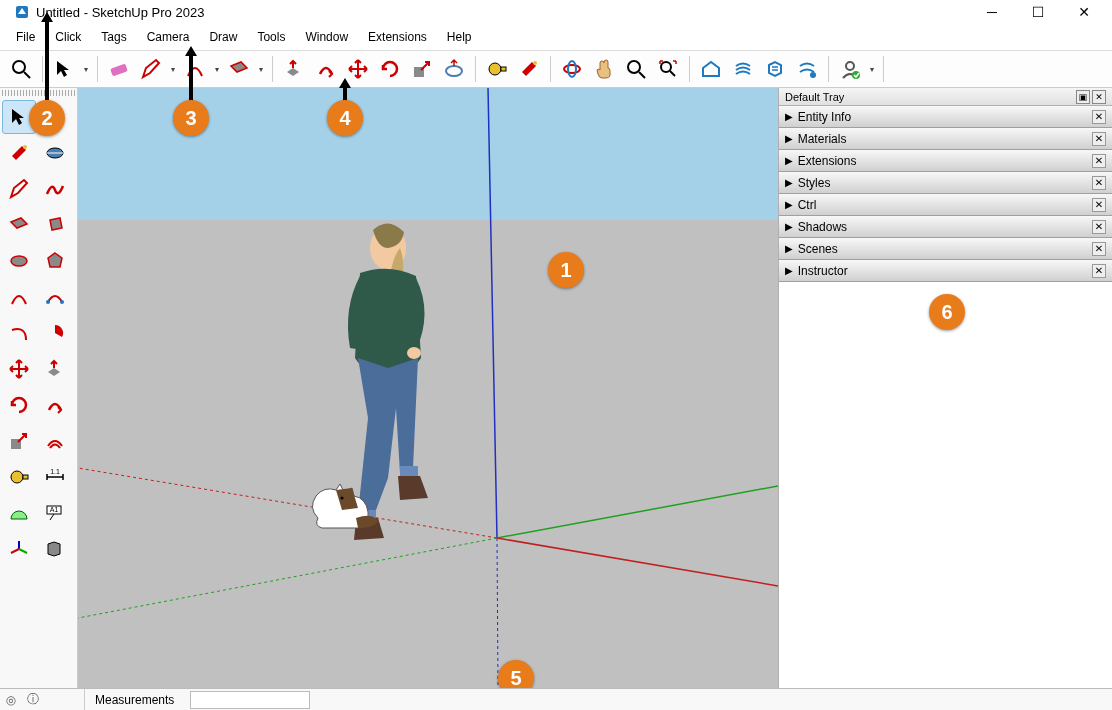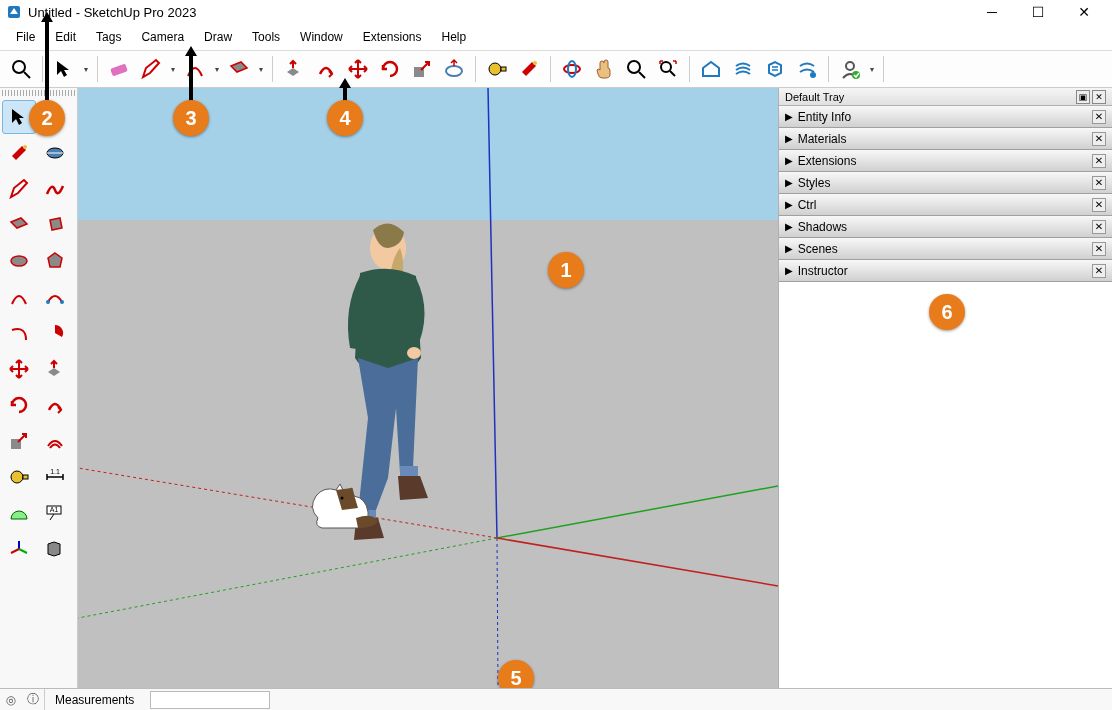--- a/index.html
+++ b/index.html
@@ -1,19 +1,19 @@
 <!DOCTYPE html>
 <html><head>
 <meta charset="utf-8">
 <style>
 * { box-sizing: border-box; margin: 0; padding: 0; }
 body { font-family: "Segoe UI", Tahoma, sans-serif; font-size: 12px; background: #fff; width: 1112px; height: 710px; overflow: hidden; position: relative; }
 
 
-.titlebar { height: 24px; display: flex; align-items: center; padding: 0 6px; background: #fff; }
+.titlebar { height: 24px; display: flex; align-items: center; padding: 0 6px; background: #fff; margin-left: 8px; }
 .titlebar .app-icon { width: 16px; height: 16px; margin-right: 6px; }
 .titlebar .title { flex: 1; font-size: 13px; color: #000; }
 .winbtns { display: flex; gap: 2px; }
 .winbtn { width: 44px; height: 22px; display: flex; align-items: center; justify-content: center; font-size: 14px; cursor: pointer; }
 
 
 .menubar { height: 26px; display: flex; align-items: center; padding: 0 6px; background: #fff; }
 .menuitem { padding: 4px 10px; font-size: 12px; color: #000; cursor: pointer; }
 
 
@@ -41,21 +41,21 @@
 .tray-head-btn { width: 14px; height: 14px; border: 1px solid #888; background: #eee; font-size: 9px; display:flex; align-items:center; justify-content:center; cursor:pointer; }
 .panel { height: 22px; background: linear-gradient(#f8f8f8,#d0d0d0); border-bottom: 1px solid #a0a0a0; display: flex; align-items: center; padding: 0 6px; font-size: 12px; cursor: pointer; }
 .panel .arrow { margin-right: 5px; font-size: 10px; }
 .panel .cls { margin-left: auto; width: 14px; height: 14px; border: 1px solid #999; background: #eee; font-size: 10px; display:flex;align-items:center;justify-content:center; }
 .tray-body { flex: 1; }
 
 
 .statusbar { height: 22px; border-top: 1px solid #bbb; display: flex; align-items: center; background: #f8f8f8; font-size: 12px; }
 .sb-icon { width: 22px; display:flex;align-items:center;justify-content:center; color:#555; }
 .sb-text { flex: 1; padding-left: 4px; }
-.sb-meas-lbl { padding: 0 10px; border-left: 1px solid #ccc; height: 100%; display:flex;align-items:center; }
+.sb-meas-lbl { padding: 0 10px; border-left: 1px solid #ccc; height: 100%; display:flex;align-items:center;margin-left:40px; }
 .sb-meas-input { width: 120px; height: 18px; border: 1px solid #bbb; margin: 0 6px; background:#fff; }
 
 
 .callout { position: absolute; width: 36px; height: 36px; border-radius: 50%; background: #e87b1a; color: #fff; font-weight: bold; font-size: 20px; display:flex;align-items:center;justify-content:center; box-shadow: 0 1px 3px rgba(0,0,0,.4); z-index: 50; }
 .callout-arrow { position: absolute; width: 4px; background: #000; z-index: 49; }
 .callout-arrowhead { position:absolute; width:0; height:0; border-left:6px solid transparent; border-right:6px solid transparent; border-bottom:10px solid #000; z-index:49; }
 
 
 .figure { position:absolute; }
 </style>
@@ -72,21 +72,21 @@
   <span class="title">Untitled - SketchUp Pro 2023</span>
   <div class="winbtns">
     <div class="winbtn">─</div>
     <div class="winbtn">☐</div>
     <div class="winbtn">✕</div>
   </div>
 </div>
 
 <div class="menubar">
   <div class="menuitem">File</div>
-  <div class="menuitem">Edit</div>
+  <div class="menuitem">Click</div>
   <div class="menuitem">Tags</div>
   <div class="menuitem">Camera</div>
   <div class="menuitem">Draw</div>
   <div class="menuitem">Tools</div>
   <div class="menuitem">Window</div>
   <div class="menuitem">Extensions</div>
   <div class="menuitem">Help</div>
 </div>
 
 <div class="maintoolbar">

